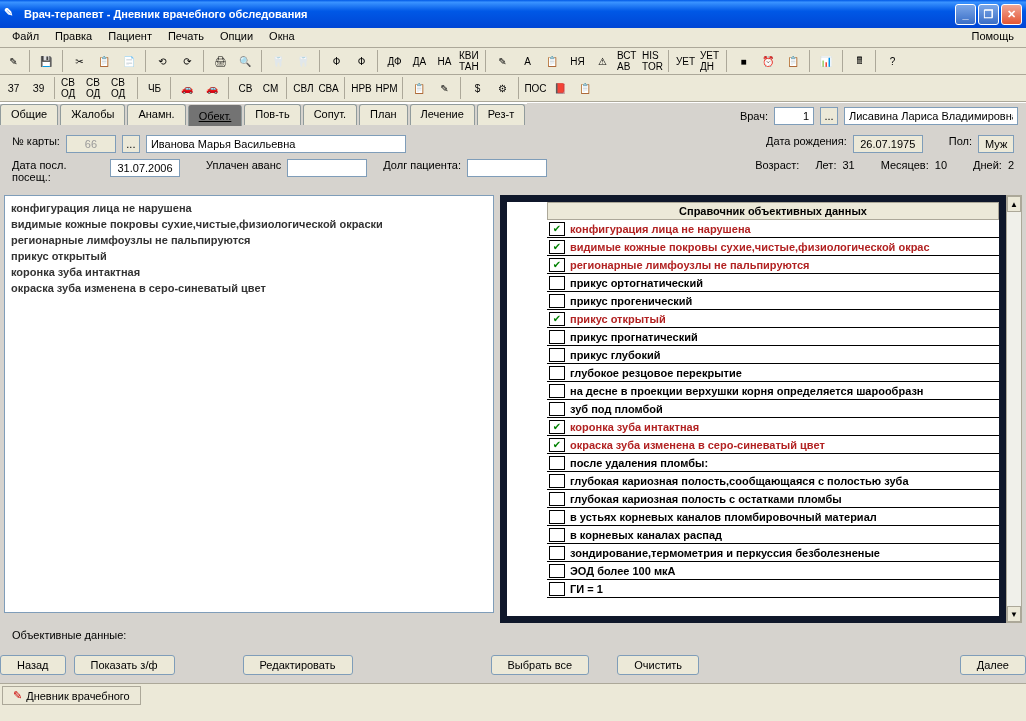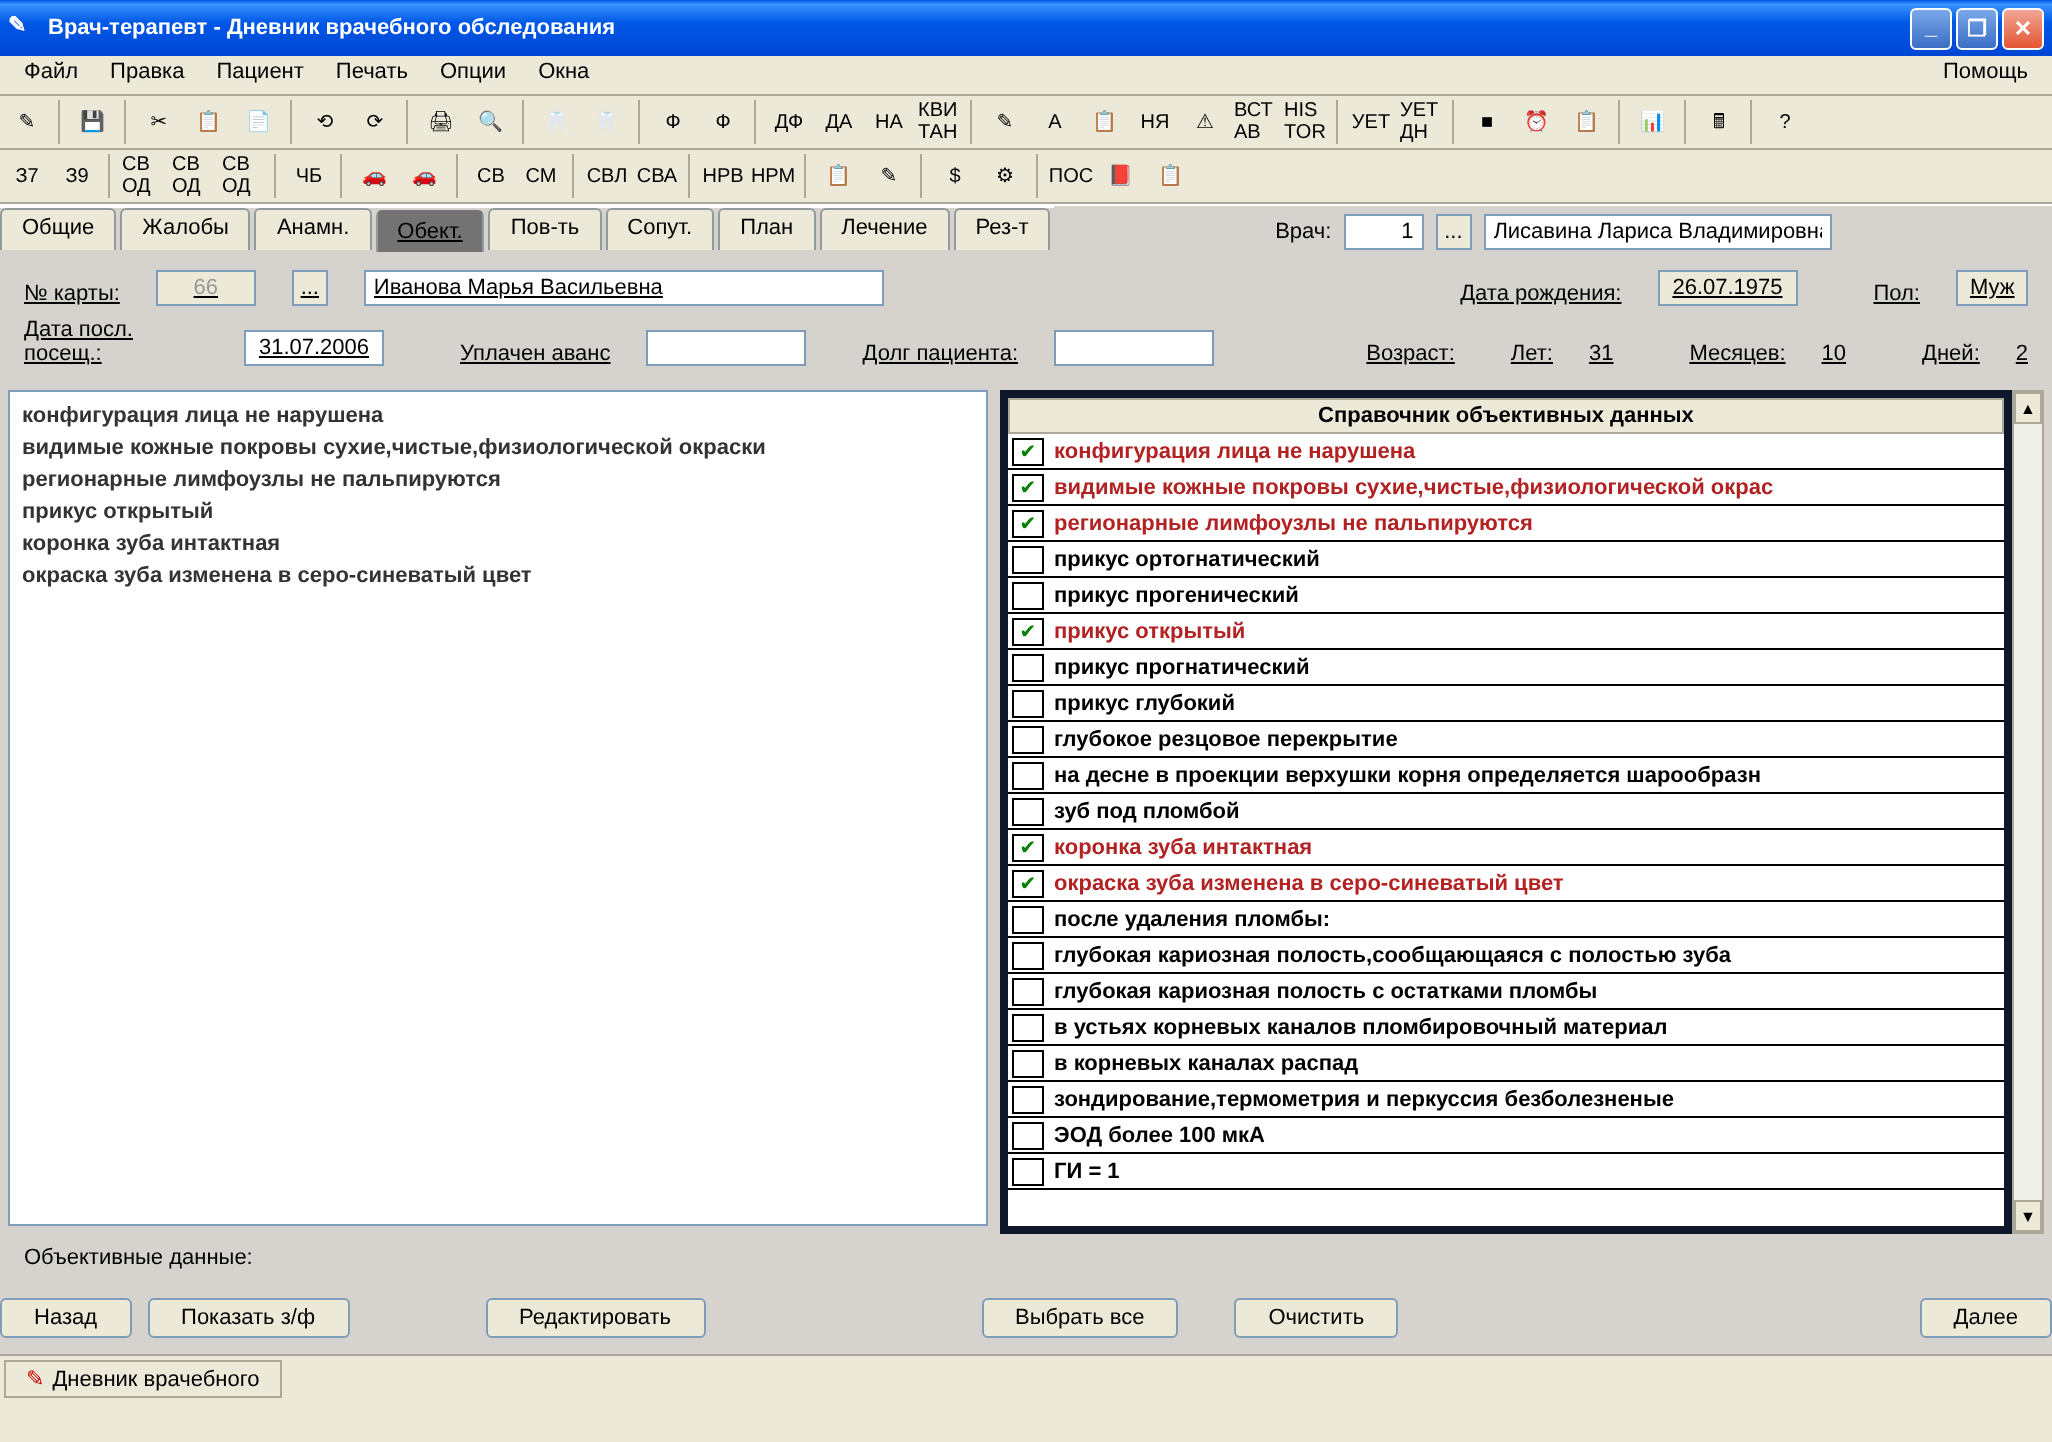--- a/index.html
+++ b/index.html
@@ -15,28 +15,28 @@
 .help { margin-left: auto; }
 .toolbar { background: #ece9d8; display: flex; flex-wrap: wrap; padding: 2px; gap: 2px; border-bottom: 1px solid #aca899; }
 .tbtn { width: 23px; height: 22px; display: inline-flex; align-items: center; justify-content: center; border: 1px solid transparent; font-size: 10px; cursor: pointer; }
 .tsep { width: 2px; height: 22px; border-left: 1px solid #aca899; margin: 0 2px; }
 .tabs { display: flex; background: #d6d3ce; border-top: 1px solid white; height: 22px; }
 .tab { padding: 3px 10px; border: 1px solid #919b9c; border-bottom: none; background: #ece9d8; margin-right: 2px; border-radius: 3px 3px 0 0; cursor: pointer; font-size: 11px; }
 .tab.active { background: #737373; border-top: 2px solid #737373; position: relative; top: 1px; text-decoration: underline; }
 .doctor-row { display: flex; align-items: center; padding: 4px 8px; background: #d6d3ce; gap: 6px; }
 .doctor-row input, .info-row input { border: 1px solid #7f9db9; padding: 2px 4px; background: white; }
 .info-area { background: #d6d3ce; padding: 6px 12px; }
-.info-row { display: flex; align-items: flex-end; gap: 18px; margin-bottom: 6px; text-decoration: underline; }
+.info-row { display: flex; align-items: flex-start; gap: 6px; margin-bottom: 6px; }
 .label { color: #000; }
 .input-ro { background: #ece9d8; border: 1px solid #7f9db9; padding: 2px 6px; text-align: center; }
 .main-content { display: flex; background: #d6d3ce; padding: 0 4px; gap: 6px; }
 .left-pane { width: 490px; height: 418px; background: white; border: 1px solid #7f9db9; padding: 4px 6px; overflow-y: scroll; }
 .left-pane div { font-weight: bold; color: #333; line-height: 16px; }
 .right-pane { flex: 1; display: flex; }
-.ref-table { flex: 1; border: 4px solid #0f172a; background: white; }
+.ref-table { flex: 1; border: 7px solid #0f172a; background: white; padding-left: 40px; }
 .ref-header { background: #ece9d8; border: 1px solid #aca899; text-align: center; font-weight: bold; padding: 2px; }
 .ref-body { overflow-y: auto; height: 396px; }
 .ref-row { display: flex; border-bottom: 1px solid #000; height: 18px; align-items: center; }
 .ref-check { width: 16px; height: 14px; border: 1px solid #000; margin: 0 2px; display: flex; align-items: center; justify-content: center; background: white; font-size: 10px; color: green; }
 .ref-text { padding: 0 3px; font-weight: bold; white-space: nowrap; overflow: hidden; }
 .ref-text.sel { color: #b22222; }
 .scroll-outer { width: 16px; background: #ece9d8; border: 1px solid #aca899; display: flex; flex-direction: column; }
 .scroll-btn { height: 16px; background: #ece9d8; border: 1px solid #aca899; display: flex; align-items: center; justify-content: center; font-size: 8px; }
 .scroll-track { flex: 1; background: #f0f0ea; }
 .bottom-area { background: #d6d3ce; padding: 6px 12px; }
@@ -156,21 +156,21 @@
       <div class="tab">Общие</div>
       <div class="tab">Жалобы</div>
       <div class="tab">Анамн.</div>
       <div class="tab active">Обект.</div>
       <div class="tab">Пов-ть</div>
       <div class="tab">Сопут.</div>
       <div class="tab">План</div>
       <div class="tab">Лечение</div>
       <div class="tab">Рез-т</div>
     </div>
-  <div class="doctor-row" style="flex:1;justify-content:center;">
+  <div class="doctor-row" style="flex:1;justify-content:flex-end;">
     <span class="label">Врач:</span>
     <input style="width: 40px; text-align: right;" value="1">
     <div class="ellipsis-btn">...</div>
     <input style="width: 174px;" value="Лисавина Лариса Владимировна">
   </div>
 </div>
 
 <div class="info-area">
   <div class="info-row">
     <span class="label">№ карты:</span>

